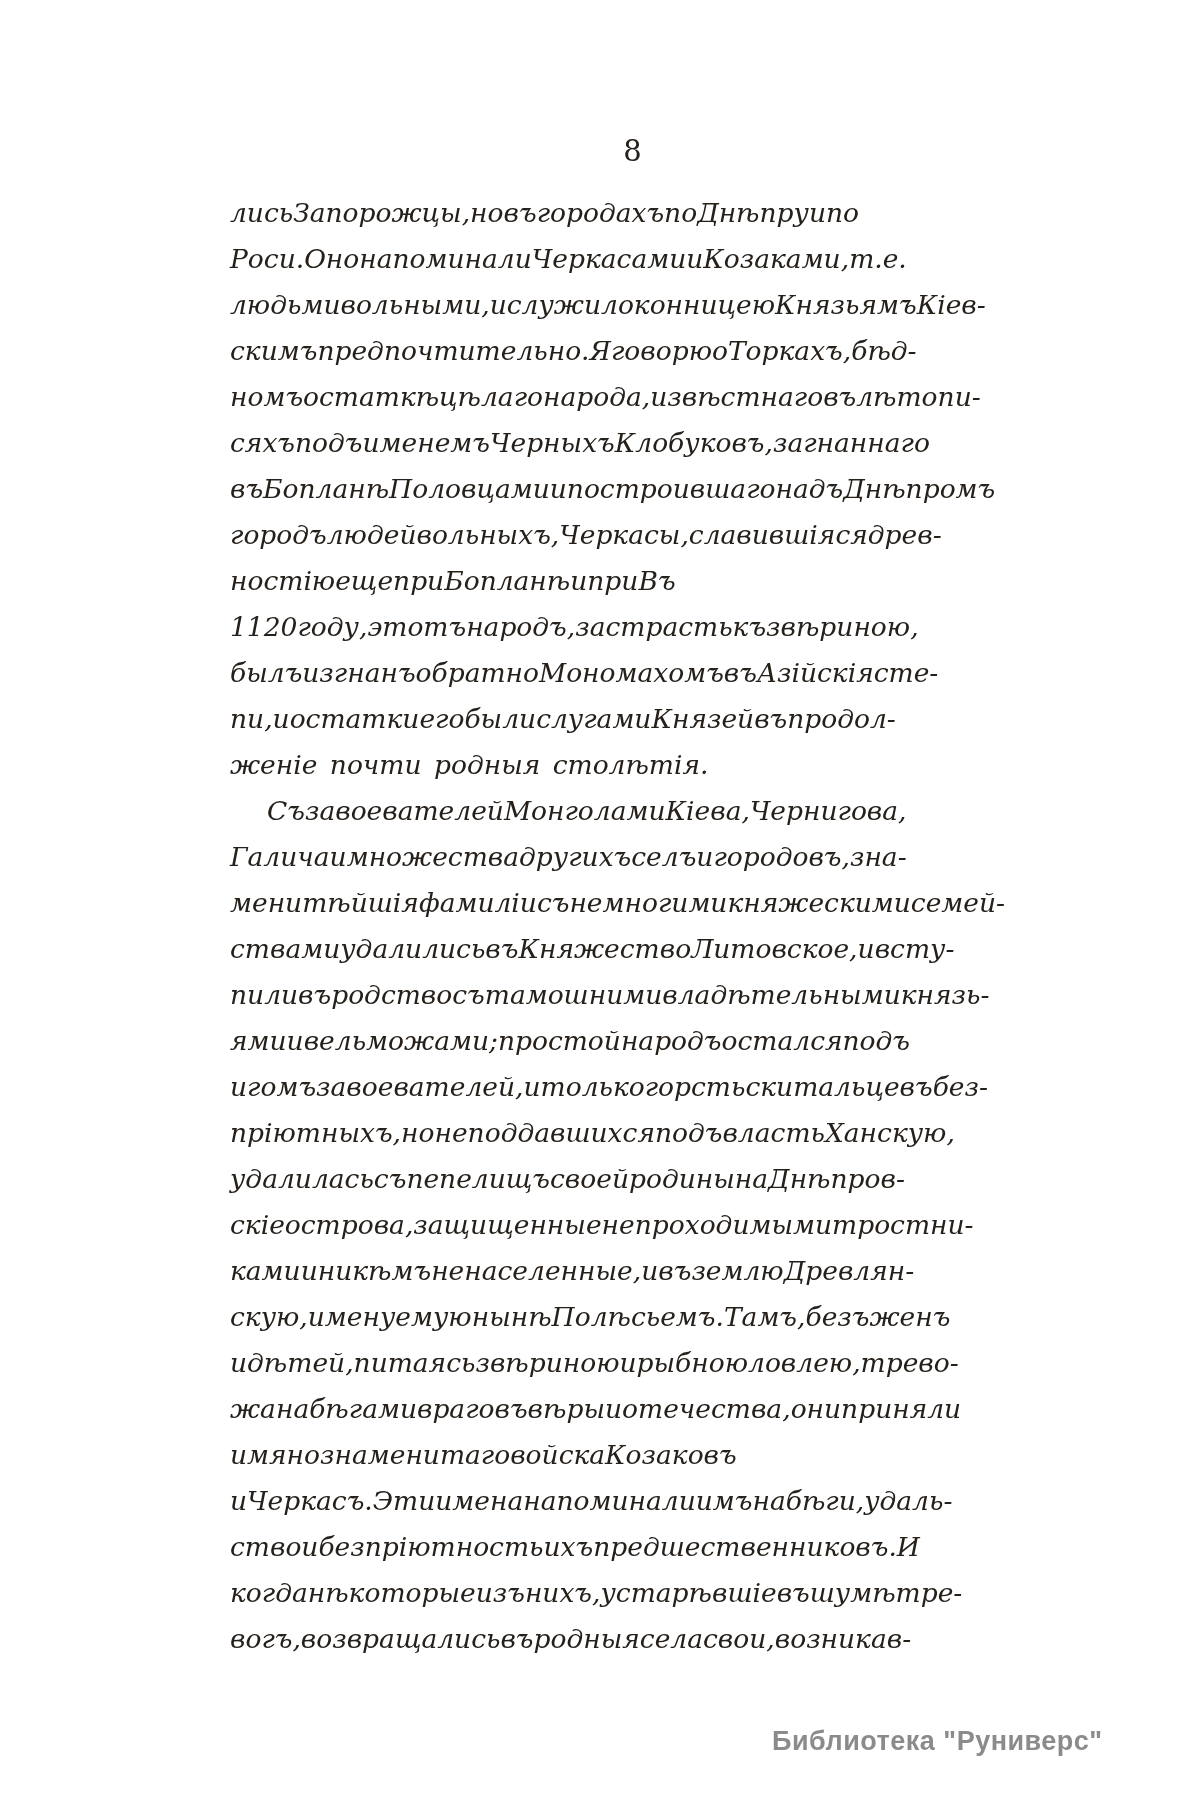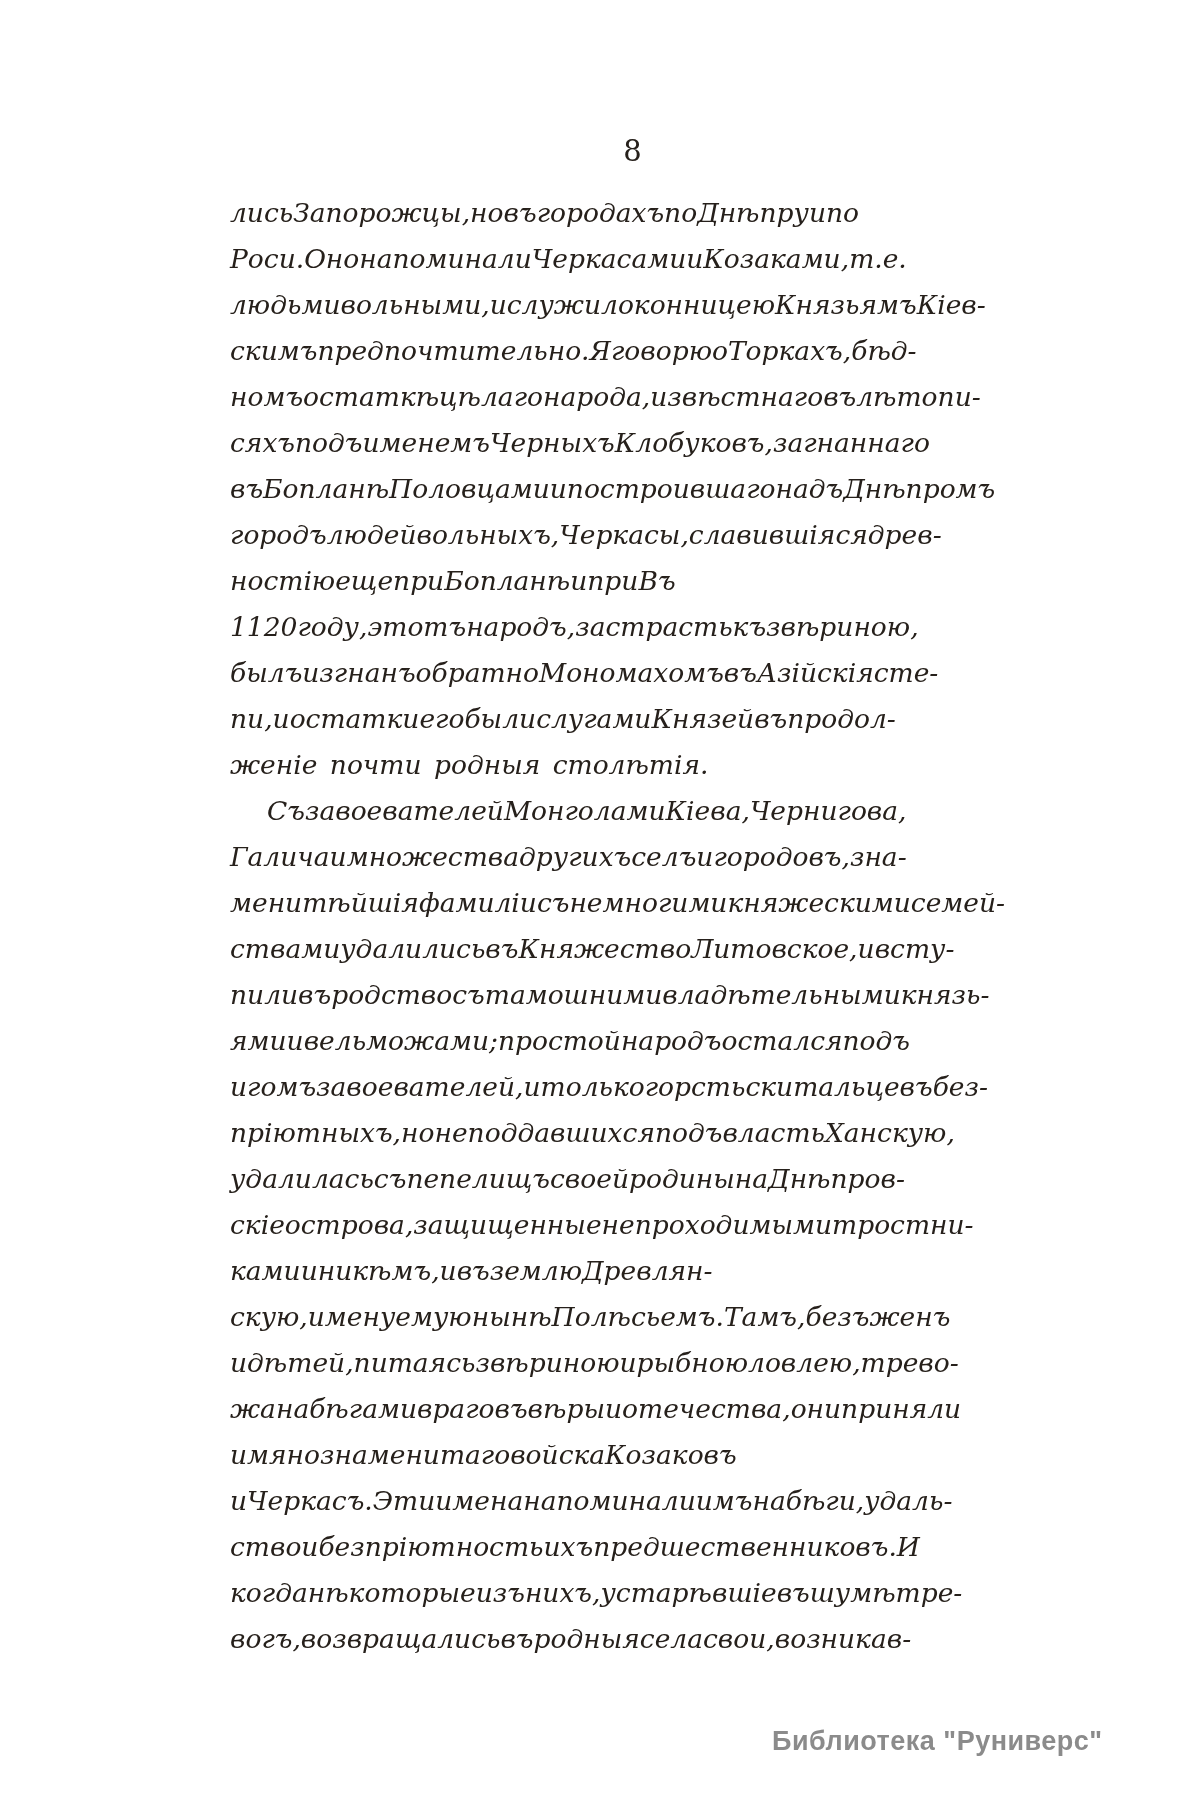--- a/index.html
+++ b/index.html
@@ -268,20 +268,21 @@
         <span>скіе</span>
         <span>острова,</span>
         <span>защищенные</span>
         <span>непроходимыми</span>
         <span>тростни-</span>
       </div>
       <div class="line">
         <span>ками</span>
         <span>и</span>
         <span>никѣмъ</span>
+        <span>ненаселенные</span>
         <span>,</span>
         <span>и</span>
         <span>въ</span>
         <span>землю</span>
         <span>Древлян-</span>
       </div>
       <div class="line">
         <span>скую,</span>
         <span>именуемую</span>
         <span>нынѣ</span>

